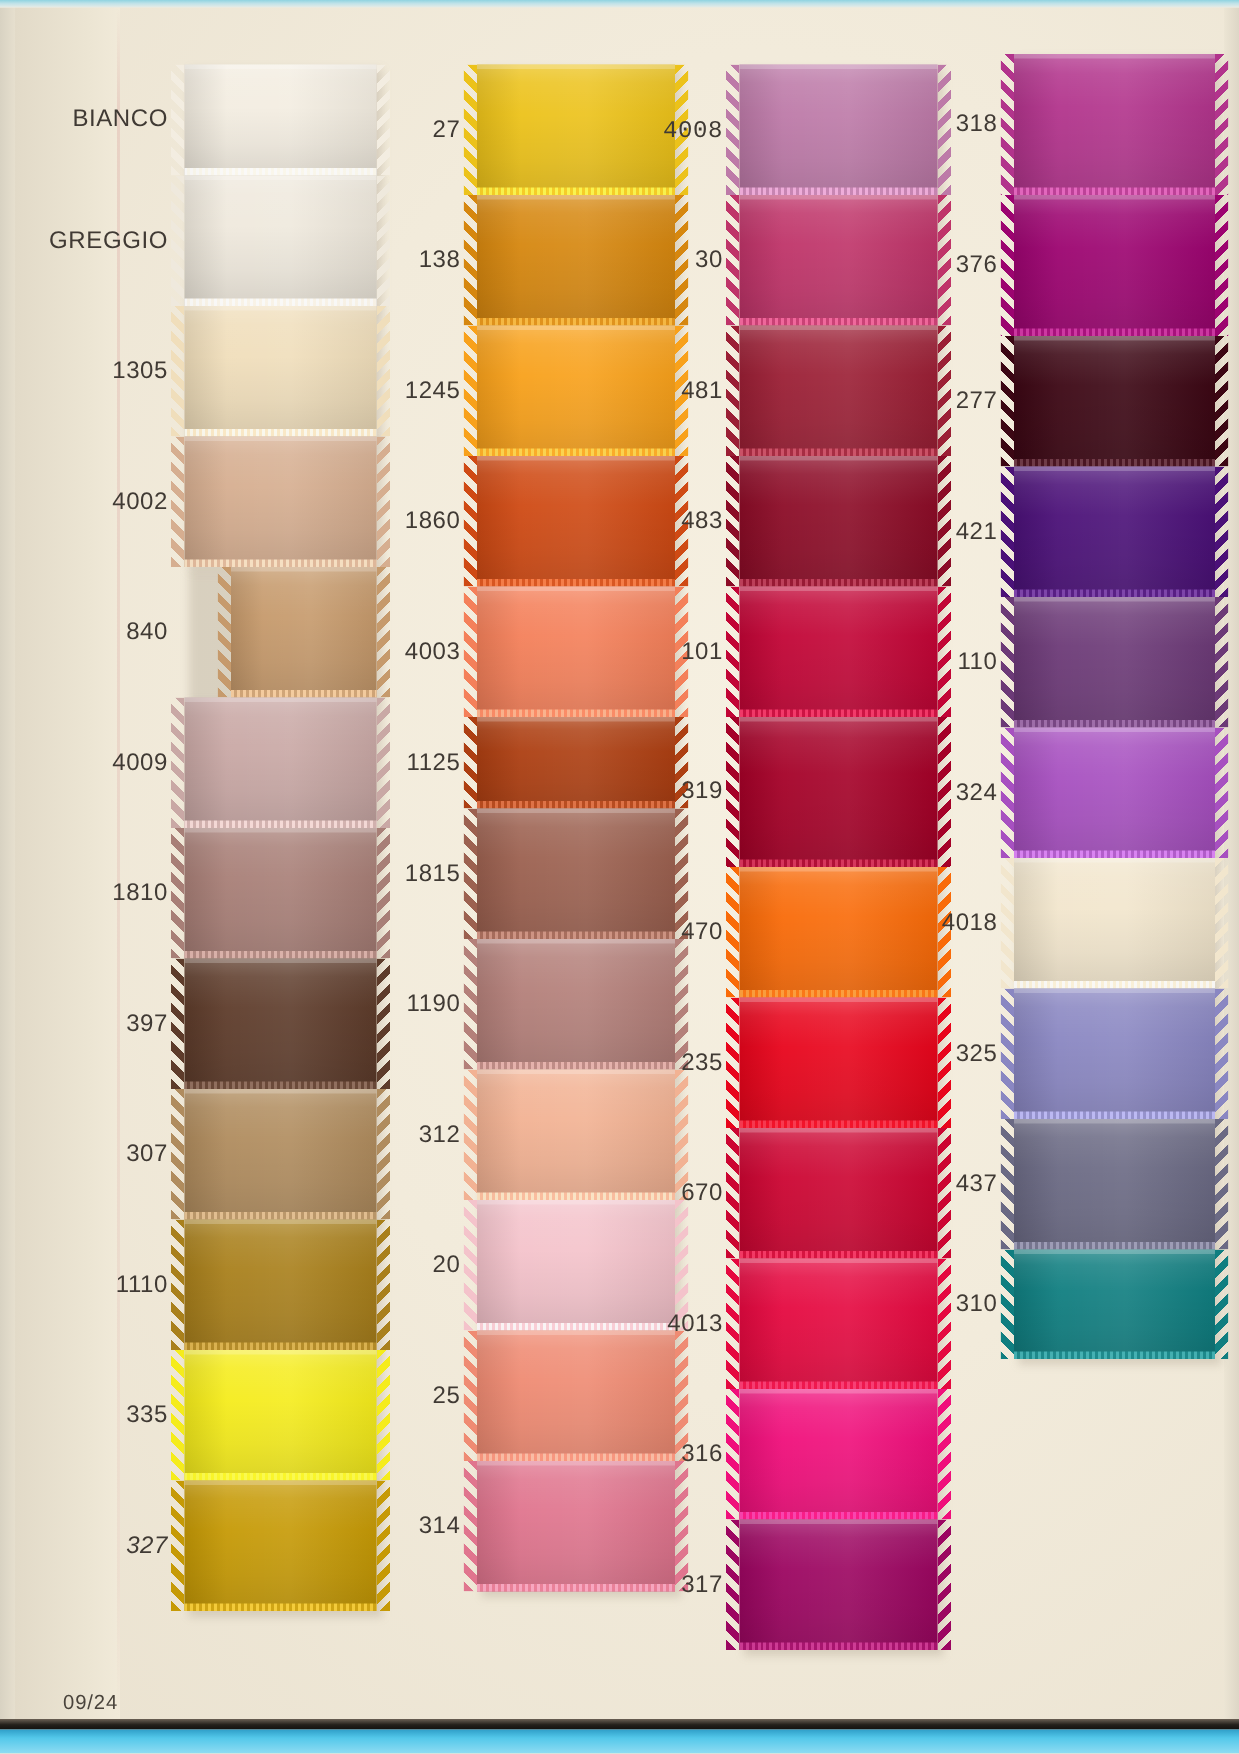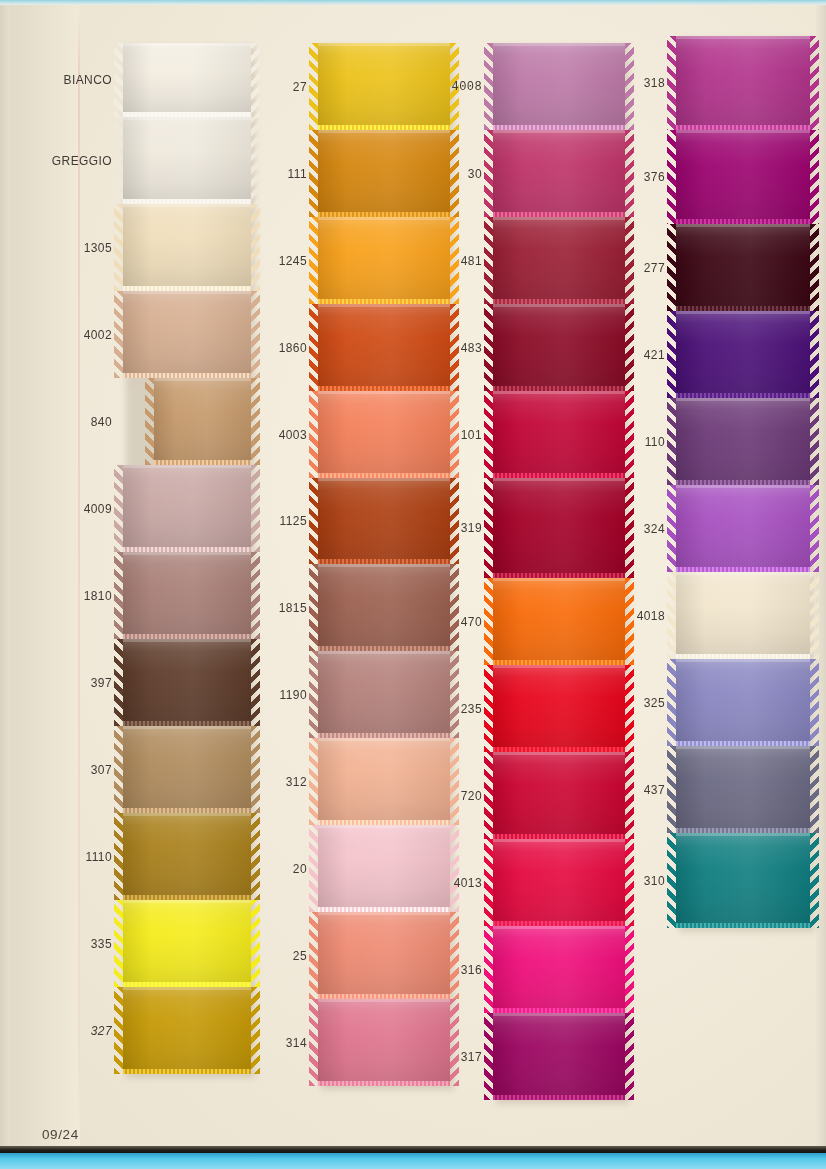--- a/index.html
+++ b/index.html
@@ -62,21 +62,21 @@
   }
   
   .column{ position:absolute; z-index:20; }
   .swatch-row{ position:relative; }
   .swatch-label{
     position:absolute;
     right:100%;
     margin-right:11px;
     top:50%;
     transform:translateY(-50%);
-    font-size:12px;
+    font-size:16px;
     letter-spacing:.4px;
     color:#403a34;
     white-space:nowrap;
   }
   
   .chip{
     position:relative;
     width:100%;
     height:100%;
     box-sizing:border-box;
@@ -284,21 +284,21 @@
         <div class="shadow"></div>
         <div class="chip" style="background: rgb(236, 194, 26); mask-image: none; mask-size: 9px 9px; mask-composite: source-over;">
           <div class="pink-left" style="background: rgb(236, 194, 26); width: 9px; left: -9px; mask-image: repeating-linear-gradient(225deg, rgb(0, 0, 0) 0px, rgb(0, 0, 0) 4.5px, transparent 4.5px, transparent 9px);"></div>
           <div class="pink-right" style="background: rgb(236, 194, 26); width: 9px; right: -9px; mask-image: repeating-linear-gradient(135deg, rgb(0, 0, 0) 0px, rgb(0, 0, 0) 4.5px, transparent 4.5px, transparent 9px);"></div>
           <div class="sheen"></div>
           <div class="selvedge-top"></div>
           <div class="selvedge" style="background: repeating-linear-gradient(90deg, rgb(255, 254, 86) 0px, rgb(255, 254, 86) 2px, rgb(251, 209, 41) 2px, rgb(251, 209, 41) 4px);"></div>
         </div>
       </div>
       <div class="swatch-row" style="height: 87px;">
-        <div class="swatch-label">111</div>
+        <div class="swatch-label">138</div>
         <div class="shadow"></div>
         <div class="chip" style="background: rgb(214, 135, 15); mask-image: none; mask-size: 9px 9px; mask-composite: source-over;">
           <div class="pink-left" style="background: rgb(214, 135, 15); width: 9px; left: -9px; mask-image: repeating-linear-gradient(225deg, rgb(0, 0, 0) 0px, rgb(0, 0, 0) 4.5px, transparent 4.5px, transparent 9px);"></div>
           <div class="pink-right" style="background: rgb(214, 135, 15); width: 9px; right: -9px; mask-image: repeating-linear-gradient(135deg, rgb(0, 0, 0) 0px, rgb(0, 0, 0) 4.5px, transparent 4.5px, transparent 9px);"></div>
           <div class="sheen"></div>
           <div class="selvedge-top"></div>
           <div class="selvedge" style="background: repeating-linear-gradient(90deg, rgb(255, 195, 75) 0px, rgb(255, 195, 75) 2px, rgb(229, 150, 30) 2px, rgb(229, 150, 30) 4px);"></div>
         </div>
       </div>
       <div class="swatch-row" style="height: 87px;">
@@ -327,21 +327,21 @@
         <div class="swatch-label">4003</div>
         <div class="shadow"></div>
         <div class="chip" style="background: rgb(244, 128, 90); mask-image: none; mask-size: 9px 9px; mask-composite: source-over;">
           <div class="pink-left" style="background: rgb(244, 128, 90); width: 9px; left: -9px; mask-image: repeating-linear-gradient(225deg, rgb(0, 0, 0) 0px, rgb(0, 0, 0) 4.5px, transparent 4.5px, transparent 9px);"></div>
           <div class="pink-right" style="background: rgb(244, 128, 90); width: 9px; right: -9px; mask-image: repeating-linear-gradient(135deg, rgb(0, 0, 0) 0px, rgb(0, 0, 0) 4.5px, transparent 4.5px, transparent 9px);"></div>
           <div class="sheen"></div>
           <div class="selvedge-top"></div>
           <div class="selvedge" style="background: repeating-linear-gradient(90deg, rgb(255, 188, 150) 0px, rgb(255, 188, 150) 2px, rgb(255, 143, 105) 2px, rgb(255, 143, 105) 4px);"></div>
         </div>
       </div>
-      <div class="swatch-row" style="height: 86px;">
+      <div class="swatch-row" style="height: 61px;">
         <div class="swatch-label">1125</div>
         <div class="shadow"></div>
         <div class="chip" style="background: rgb(173, 63, 18); mask-image: none; mask-size: 9px 9px; mask-composite: source-over;">
           <div class="pink-left" style="background: rgb(173, 63, 18); width: 9px; left: -9px; mask-image: repeating-linear-gradient(225deg, rgb(0, 0, 0) 0px, rgb(0, 0, 0) 4.5px, transparent 4.5px, transparent 9px);"></div>
           <div class="pink-right" style="background: rgb(173, 63, 18); width: 9px; right: -9px; mask-image: repeating-linear-gradient(135deg, rgb(0, 0, 0) 0px, rgb(0, 0, 0) 4.5px, transparent 4.5px, transparent 9px);"></div>
           <div class="sheen"></div>
           <div class="selvedge-top"></div>
           <div class="selvedge" style="background: repeating-linear-gradient(90deg, rgb(233, 123, 78) 0px, rgb(233, 123, 78) 2px, rgb(188, 78, 33) 2px, rgb(188, 78, 33) 4px);"></div>
         </div>
       </div>
@@ -495,21 +495,21 @@
         <div class="shadow"></div>
         <div class="chip" style="background: rgb(232, 5, 28); mask-image: none; mask-size: 9px 9px; mask-composite: source-over;">
           <div class="pink-left" style="background: rgb(232, 5, 28); width: 9px; left: -9px; mask-image: repeating-linear-gradient(225deg, rgb(0, 0, 0) 0px, rgb(0, 0, 0) 4.5px, transparent 4.5px, transparent 9px);"></div>
           <div class="pink-right" style="background: rgb(232, 5, 28); width: 9px; right: -9px; mask-image: repeating-linear-gradient(135deg, rgb(0, 0, 0) 0px, rgb(0, 0, 0) 4.5px, transparent 4.5px, transparent 9px);"></div>
           <div class="sheen"></div>
           <div class="selvedge-top"></div>
           <div class="selvedge" style="background: repeating-linear-gradient(90deg, rgb(255, 65, 88) 0px, rgb(255, 65, 88) 2px, rgb(247, 20, 43) 2px, rgb(247, 20, 43) 4px);"></div>
         </div>
       </div>
       <div class="swatch-row" style="height: 87px;">
-        <div class="swatch-label">720</div>
+        <div class="swatch-label">670</div>
         <div class="shadow"></div>
         <div class="chip" style="background: rgb(204, 5, 50); mask-image: none; mask-size: 9px 9px; mask-composite: source-over;">
           <div class="pink-left" style="background: rgb(204, 5, 50); width: 9px; left: -9px; mask-image: repeating-linear-gradient(225deg, rgb(0, 0, 0) 0px, rgb(0, 0, 0) 4.5px, transparent 4.5px, transparent 9px);"></div>
           <div class="pink-right" style="background: rgb(204, 5, 50); width: 9px; right: -9px; mask-image: repeating-linear-gradient(135deg, rgb(0, 0, 0) 0px, rgb(0, 0, 0) 4.5px, transparent 4.5px, transparent 9px);"></div>
           <div class="sheen"></div>
           <div class="selvedge-top"></div>
           <div class="selvedge" style="background: repeating-linear-gradient(90deg, rgb(255, 65, 110) 0px, rgb(255, 65, 110) 2px, rgb(219, 20, 65) 2px, rgb(219, 20, 65) 4px);"></div>
         </div>
       </div>
       <div class="swatch-row" style="height: 87px;">
@@ -639,21 +639,21 @@
         <div class="swatch-label">437</div>
         <div class="shadow"></div>
         <div class="chip" style="background: rgb(107, 106, 132); mask-image: none; mask-size: 9px 9px; mask-composite: source-over;">
           <div class="pink-left" style="background: rgb(107, 106, 132); width: 9px; left: -9px; mask-image: repeating-linear-gradient(225deg, rgb(0, 0, 0) 0px, rgb(0, 0, 0) 4.5px, transparent 4.5px, transparent 9px);"></div>
           <div class="pink-right" style="background: rgb(107, 106, 132); width: 9px; right: -9px; mask-image: repeating-linear-gradient(135deg, rgb(0, 0, 0) 0px, rgb(0, 0, 0) 4.5px, transparent 4.5px, transparent 9px);"></div>
           <div class="sheen"></div>
           <div class="selvedge-top"></div>
           <div class="selvedge" style="background: repeating-linear-gradient(90deg, rgb(167, 166, 192) 0px, rgb(167, 166, 192) 2px, rgb(122, 121, 147) 2px, rgb(122, 121, 147) 4px);"></div>
         </div>
       </div>
-      <div class="swatch-row" style="height: 95px;">
+      <div class="swatch-row" style="height: 73px;">
         <div class="swatch-label">310</div>
         <div class="shadow"></div>
         <div class="chip" style="background: rgb(16, 126, 128); mask-image: none; mask-size: 9px 9px; mask-composite: source-over;">
           <div class="pink-left" style="background: rgb(16, 126, 128); width: 9px; left: -9px; mask-image: repeating-linear-gradient(225deg, rgb(0, 0, 0) 0px, rgb(0, 0, 0) 4.5px, transparent 4.5px, transparent 9px);"></div>
           <div class="pink-right" style="background: rgb(16, 126, 128); width: 9px; right: -9px; mask-image: repeating-linear-gradient(135deg, rgb(0, 0, 0) 0px, rgb(0, 0, 0) 4.5px, transparent 4.5px, transparent 9px);"></div>
           <div class="sheen"></div>
           <div class="selvedge-top"></div>
           <div class="selvedge" style="background: repeating-linear-gradient(90deg, rgb(76, 186, 188) 0px, rgb(76, 186, 188) 2px, rgb(31, 141, 143) 2px, rgb(31, 141, 143) 4px);"></div>
         </div>
       </div>

